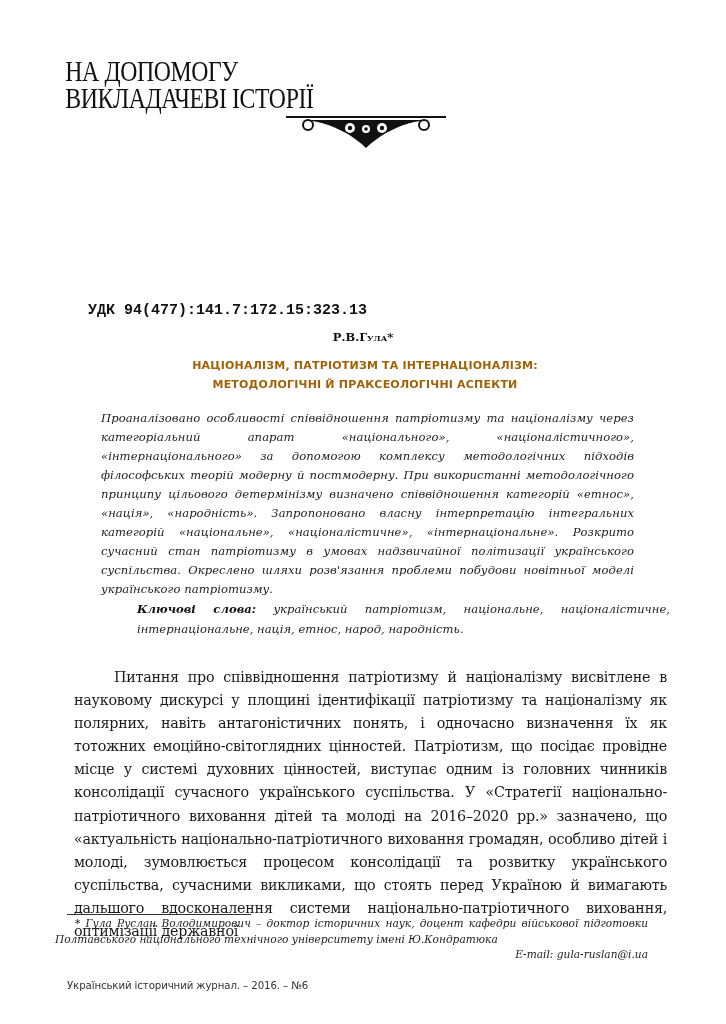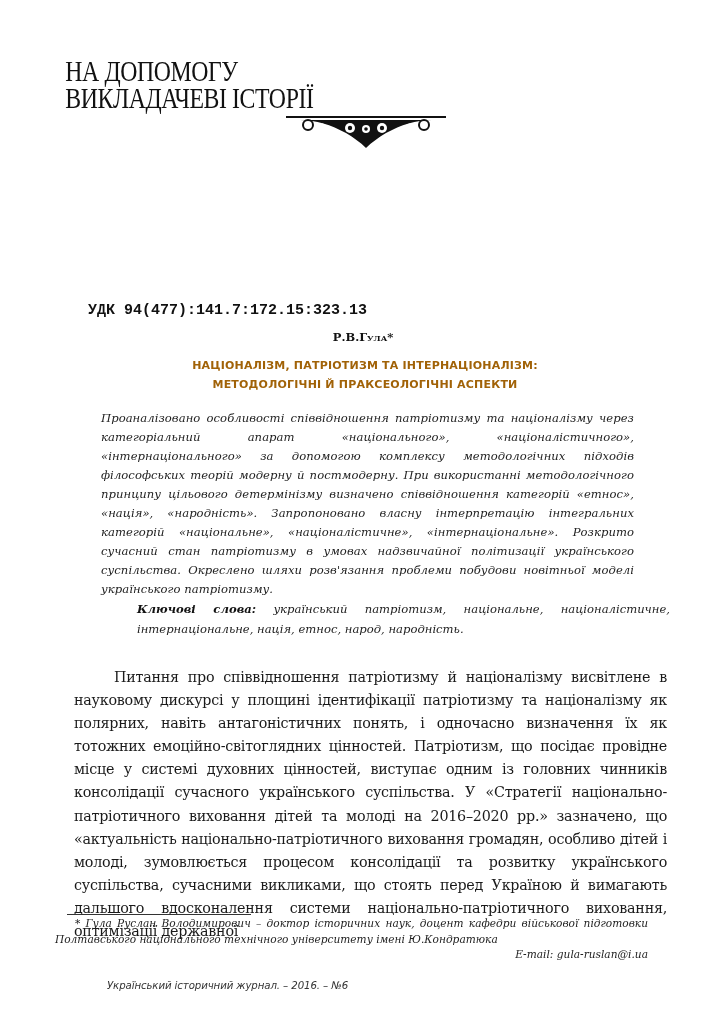--- a/index.html
+++ b/index.html
@@ -145,25 +145,23 @@
   .footnote .fn-email {
     display: block;
     padding-left: 20px;
     text-align: right;
   }
   .journal-footer {
     position: absolute;
     left: 67px;
     top: 980px;
     font-family: "DejaVu Sans", sans-serif;
-    font-style: italic;
     font-size: 10.2px;
     color: #333;
     letter-spacing: -0.1px;
-    margin-left: 40px;
   }
 </style>
 </head>
 <body>
 
 <div class="section-header">
   <span class="line">НА ДОПОМОГУ</span>
   <span class="line">ВИКЛАДАЧЕВІ ІСТОРІЇ</span>
 </div>
 

